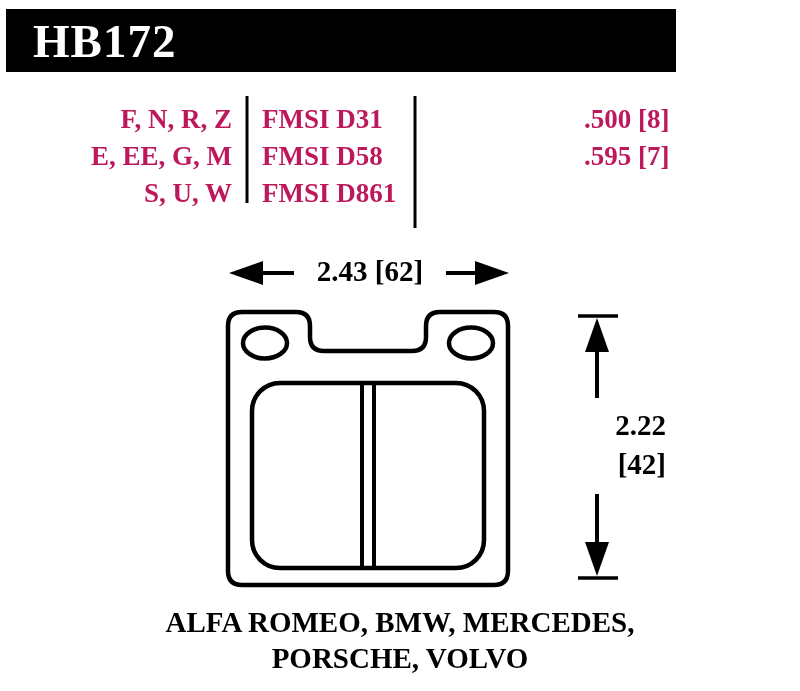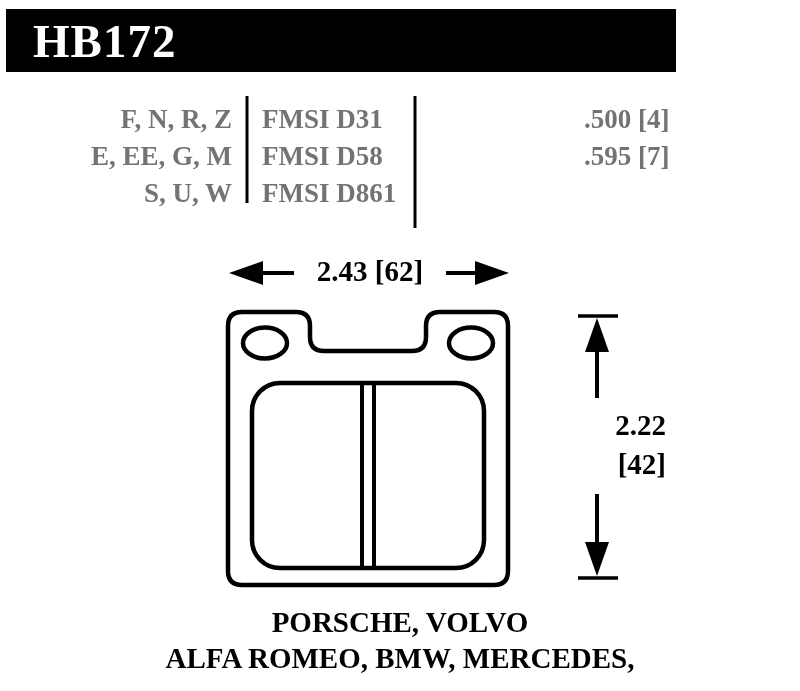--- a/index.html
+++ b/index.html
@@ -28,21 +28,21 @@
   .part-number {
     color: #ffffff;
     font-size: 47px;
     font-weight: bold;
     letter-spacing: 1px;
     margin-left: 27px;
   }
   .cell {
     position: absolute;
     font-weight: bold;
-    color: #737373;
+    color: #be185d;
     font-size: 27px;
     line-height: 30px;
     white-space: nowrap;
   }
   .col-compound { left: 40px; width: 192px; text-align: right; }
   .col-fmsi     { left: 262px; text-align: center; }
   .col-size     { left: 584px; text-align: left; }
   .row1 { top: 104px; }
   .row2 { top: 141px; }
   .row3 { top: 178px; }
@@ -93,21 +93,21 @@
   </div>
 
   <div class="cell col-compound row1">F, N, R, Z</div>
   <div class="cell col-compound row3">S, U, W</div>
   <div class="cell col-compound row2">E, EE, G, M</div>
 
   <div class="cell col-fmsi row1">FMSI D31</div>
   <div class="cell col-fmsi row2">FMSI D58</div>
   <div class="cell col-fmsi row3">FMSI D861</div>
 
-  <div class="cell col-size row1">.500 [4]</div>
+  <div class="cell col-size row1">.500 [8]</div>
   <div class="cell col-size row2">.595 [7]</div>
 
   <svg class="svg-layer" width="800" height="691" viewBox="0 0 800 691">
 
     <line x1="247" y1="96" x2="247" y2="203" stroke="#000" stroke-width="3"></line>
     <line x1="415" y1="96" x2="415" y2="228" stroke="#000" stroke-width="3"></line>
 
     <g>
       <line x1="236" y1="273" x2="294" y2="273" stroke="#000" stroke-width="4"></line>
       <line x1="446" y1="273" x2="502" y2="273" stroke="#000" stroke-width="4"></line>
@@ -146,17 +146,17 @@
   </svg>
 
   <div class="dim-label dim-width">2.43 [62]</div>
 
   <div class="dim-label dim-height">
     <div>2.22</div>
     <div>[42]</div>
   </div>
 
   <div class="apps">
+    <div>ALFA ROMEO, BMW, MERCEDES,</div>
     <div>PORSCHE, VOLVO</div>
-    <div>ALFA ROMEO, BMW, MERCEDES,</div>
   </div>
 
 </div>
 
 </body></html>

